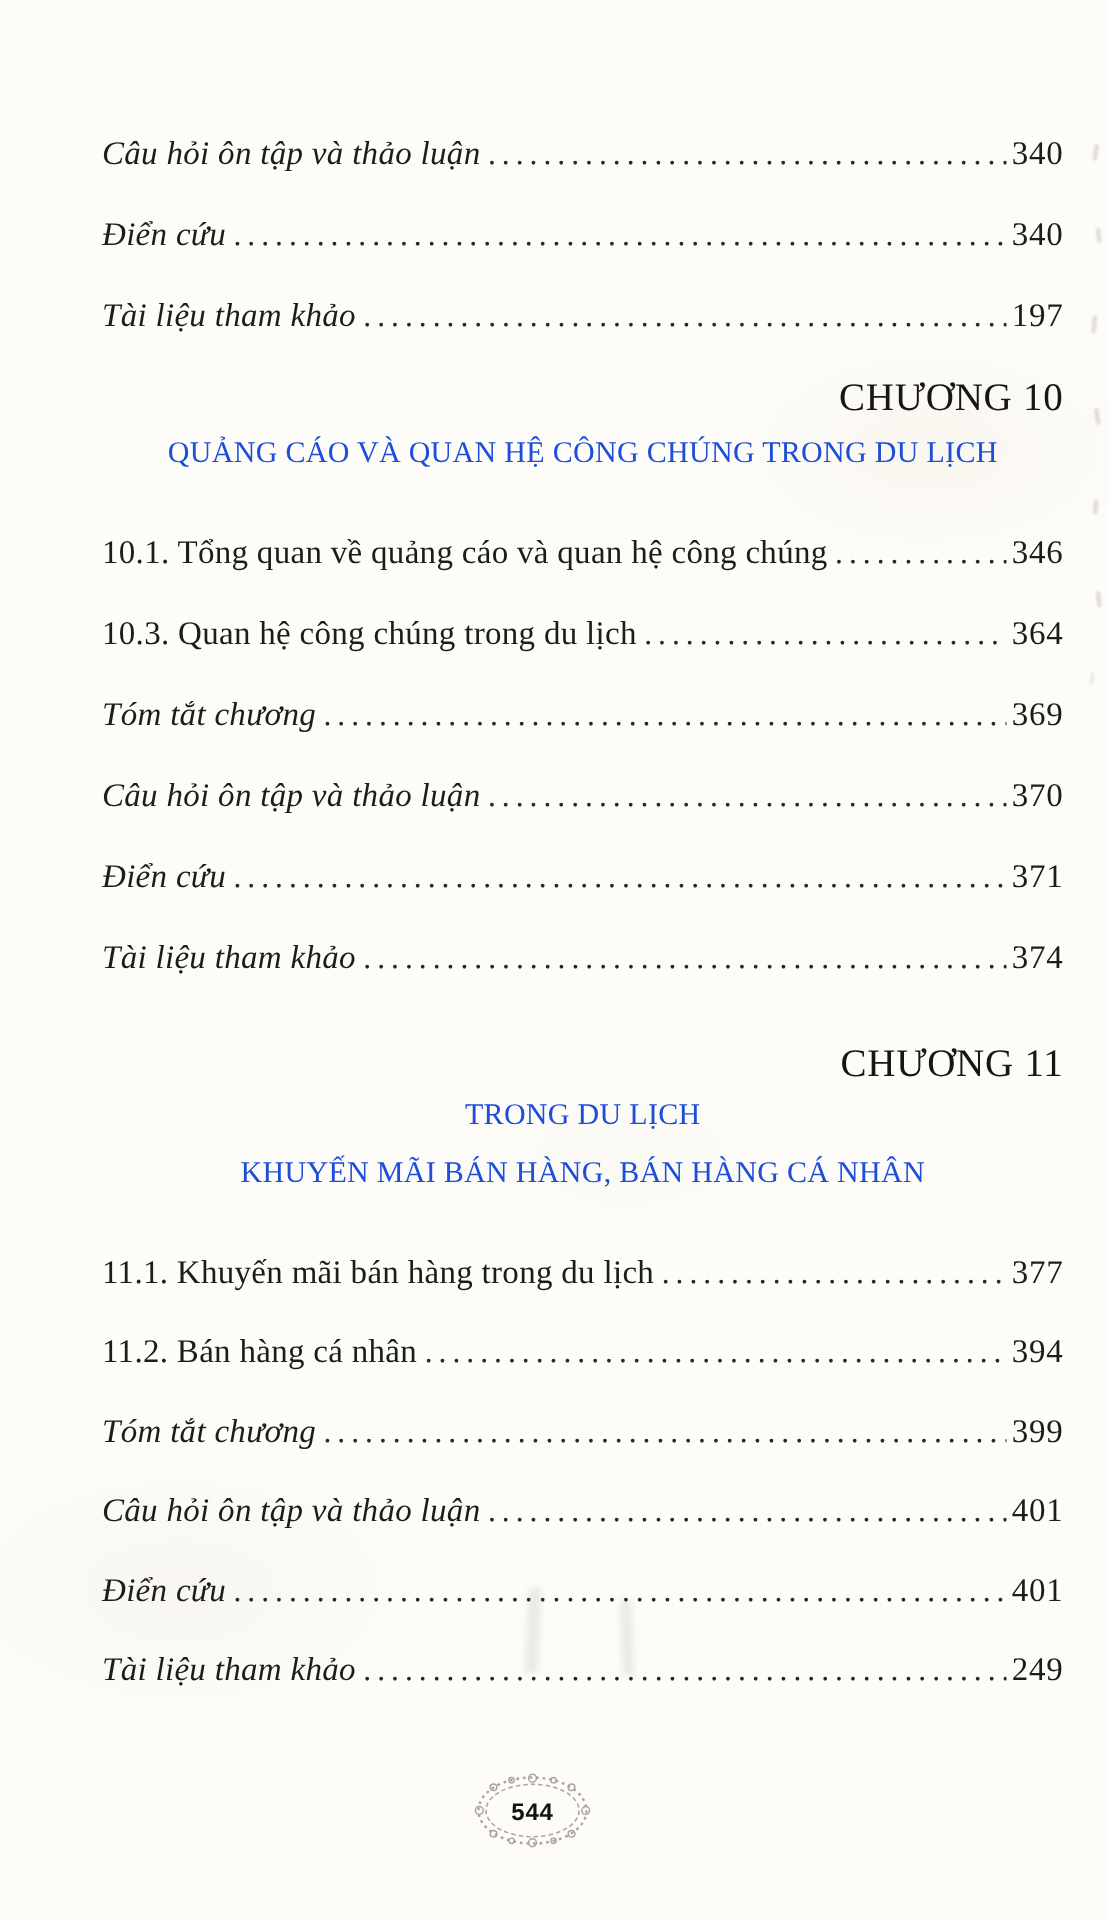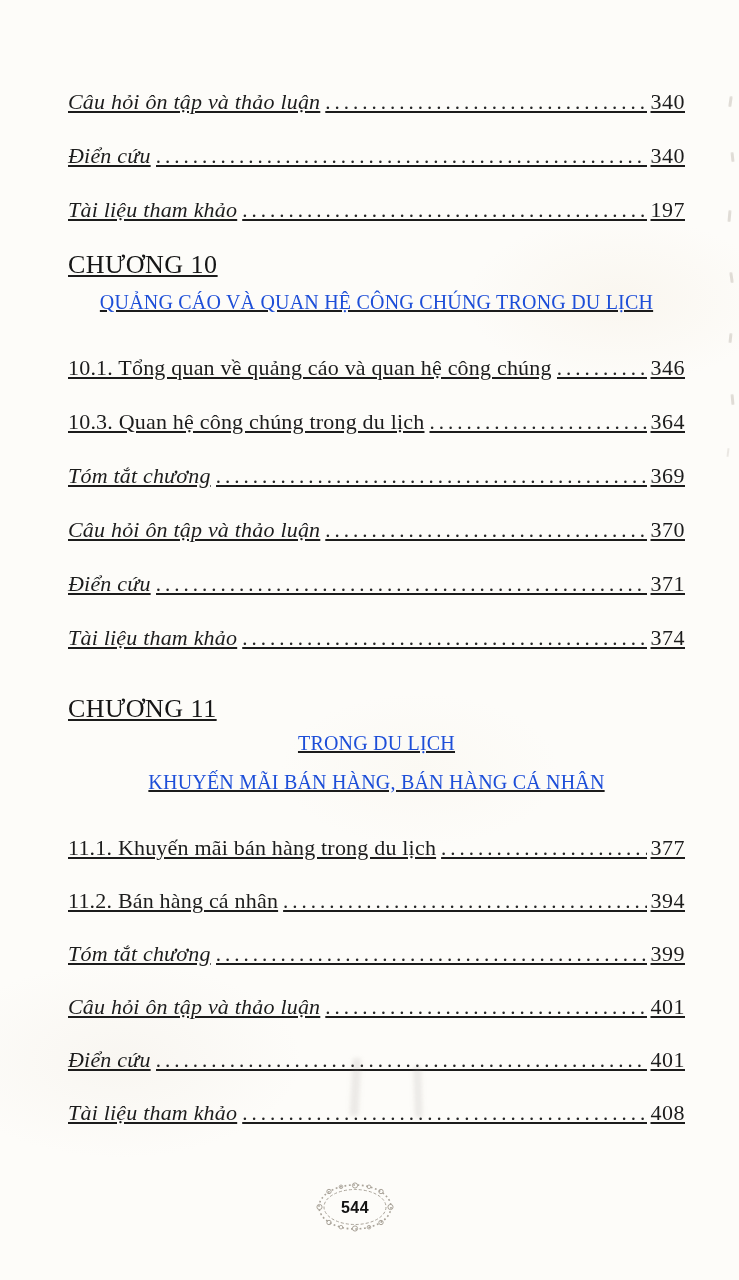--- a/index.html
+++ b/index.html
@@ -16,22 +16,21 @@
     position: relative;
     background:
       radial-gradient(220px 120px at 620px 300px, rgba(235,220,195,0.18), transparent 70%),
       radial-gradient(260px 140px at 120px 1060px, rgba(225,215,200,0.16), transparent 70%),
       radial-gradient(200px 110px at 420px 770px, rgba(238,228,205,0.12), transparent 70%),
       var(--paper);
     font-family: "Liberation Serif", "DejaVu Serif", serif;
     color: var(--text);
   }
   .page {
-    padding: 88px 54px 0 68px;
-    text-decoration: underline;
+    padding: 88px 30px 0 68px;
   }
   
   .toc-row {
     display: flex;
     align-items: baseline;
     font-size: 22px;
     line-height: 27px;
     margin-bottom: 26px;
     white-space: nowrap;
   }
@@ -50,21 +49,21 @@
     letter-spacing: 4px;
     color: #262626;
   }
   .toc-row .pagenum {
     flex: 0 0 auto;
     text-align: right;
     letter-spacing: 0.5px;
   }
   
   .chapter-heading {
-    text-align: left;
+    text-align: right;
     font-size: 26px;
     line-height: 30px;
     letter-spacing: 0.5px;
     margin-top: 12px;
     color: #161616;
   }
   .chapter-title {
     text-align: center;
     font-size: 20px;
     line-height: 34px;
@@ -204,21 +203,21 @@
         <span class="pagenum">401</span>
       </div>
       <div class="toc-row italic">
         <span class="label">Điển cứu</span>
         <span class="dots"></span>
         <span class="pagenum">401</span>
       </div>
       <div class="toc-row italic">
         <span class="label">Tài liệu tham khảo </span>
         <span class="dots"></span>
-        <span class="pagenum">408</span>
+        <span class="pagenum">249</span>
       </div>
     </div>
 
 </div>
 
 <div class="badge-wrap">
   <svg width="78" height="50" viewBox="0 0 78 50">
     <ellipse cx="39" cy="25" rx="36" ry="22" fill="none" stroke="var(--ornament)" stroke-width="1.6" stroke-dasharray="1.8 2.6"></ellipse>
     <ellipse cx="39" cy="25" rx="31" ry="17.5" fill="none" stroke="var(--ornament)" stroke-width="1" stroke-dasharray="3 2"></ellipse>
     <circle cx="39" cy="3.5" r="2.6" fill="none" stroke="var(--ornament)" stroke-width="1"></circle>

